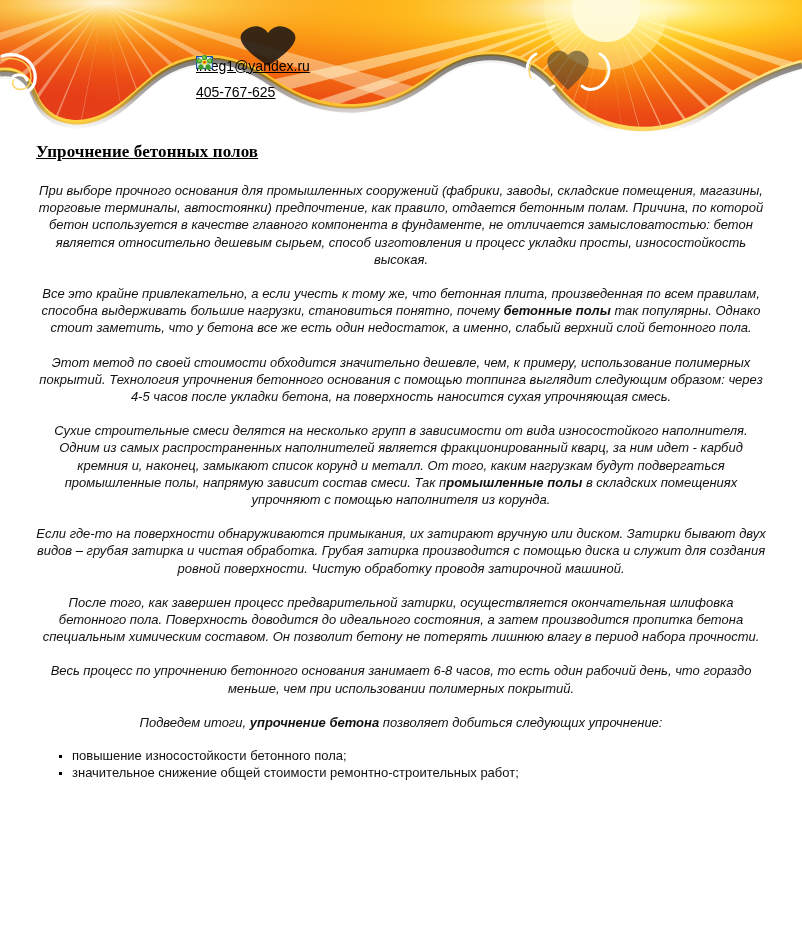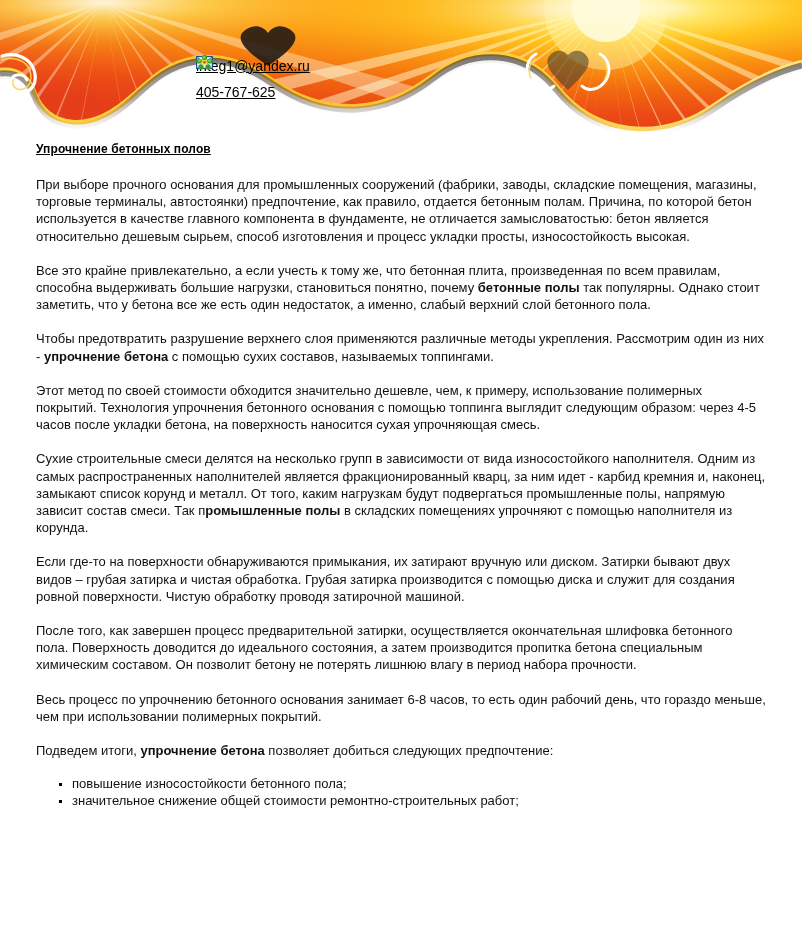--- a/index.html
+++ b/index.html
@@ -61,34 +61,35 @@
   }
 
   
   .doc {
     position: relative;
     padding: 0 36px 0 36px;
     box-sizing: border-box;
     width: 802px;
   }
   .doc-title {
-    font-family: Liberation Sans, sans-serif;
-    font-size: 12px;
+    font-family: Liberation Serif, serif;
+    font-size: 17px;
     font-weight: bold;
     text-decoration: underline;
     margin: 7px 0 20px 0;
     letter-spacing: 0.1px;
   }
   .para {
     font-family: "Liberation Sans", sans-serif;
     font-size: 13px;
     line-height: 17.2px;
     margin: 16px 0 17px 0;
-    text-align: left;
+    text-align: center;
     color: #111111;
+    font-style: italic;
   }
   .para b { font-weight: bold; }
 
   ul.bullets {
     margin: 0 0 17px 0;
     padding: 0 0 0 22px;
     list-style: none;
   }
   ul.bullets li {
     font-family: "Liberation Sans", sans-serif;
@@ -328,27 +329,26 @@
   </div>
 </div>
 
 <div class="doc">
 
   <div class="doc-title">Упрочнение бетонных полов</div>
 
   <div id="paragraphs">
       <p class="para"><span>При выборе прочного основания для промышленных сооружений (фабрики, заводы, складские помещения, магазины, торговые терминалы, автостоянки) предпочтение, как правило, отдается бетонным полам. Причина, по которой бетон используется в качестве главного компонента в фундаменте, не отличается замысловатостью: бетон является относительно дешевым сырьем, способ изготовления и процесс укладки просты, износостойкость высокая.</span></p>
       <p class="para"><span>Все это крайне привлекательно, а если учесть к тому же, что бетонная плита, произведенная по всем правилам, способна выдерживать большие нагрузки, становиться понятно, почему </span><b>бетонные полы</b><span> так популярны. Однако стоит заметить, что у бетона все же есть один недостаток, а именно, слабый верхний слой бетонного пола.</span></p>
-      <p class="para"><span>Чтобы предотвратить разрушение верхнего слоя применяются различные методы укрепления. Рассмотрим один из них - </span><b>упрочнение бетона</b><span> с помощью сухих составов, называемых топпингами.</span></p>
       <p class="para"><span>Этот метод по своей стоимости обходится значительно дешевле,  чем, к примеру, использование полимерных покрытий. Технология упрочнения бетонного основания с помощью топпинга выглядит следующим образом: через 4-5 часов после укладки бетона, на поверхность наносится сухая упрочняющая смесь.</span></p>
       <p class="para"><span>Сухие строительные смеси делятся на несколько групп в зависимости от вида износостойкого наполнителя. Одним из самых распространенных наполнителей является фракционированный кварц, за ним идет - карбид кремния и, наконец, замыкают список корунд и металл. От того, каким нагрузкам будут подвергаться промышленные полы, напрямую зависит состав смеси. Так п</span><b>ромышленные полы</b><span> в складских помещениях упрочняют с помощью наполнителя из корунда.</span></p>
       <p class="para"><span>Если где-то на поверхности обнаруживаются примыкания, их затирают вручную или диском. Затирки бывают двух видов – грубая затирка и чистая обработка. Грубая затирка производится с помощью диска и служит для создания ровной поверхности. Чистую обработку проводя затирочной машиной.</span></p>
       <p class="para"><span>После того, как завершен процесс предварительной затирки, осуществляется окончательная шлифовка бетонного пола. Поверхность доводится до идеального состояния, а затем производится пропитка бетона специальным химическим составом. Он позволит бетону не потерять лишнюю влагу в период набора прочности.</span></p>
       <p class="para"><span>Весь процесс по упрочнению бетонного основания занимает 6-8 часов, то есть один рабочий день, что гораздо меньше, чем при использовании полимерных покрытий.</span></p>
-      <p class="para"><span>Подведем итоги, </span><b>упрочнение бетона</b><span> позволяет добиться следующих предпочтение:</span></p>
+      <p class="para"><span>Подведем итоги, </span><b>упрочнение бетона</b><span> позволяет добиться следующих упрочнение:</span></p>
     </div>
 
   <ul class="bullets" id="bullets">
       <li>повышение износостойкости бетонного пола;</li>
       <li>значительное снижение общей  стоимости ремонтно-строительных работ;</li>
     </ul>
 
 </div>
 
 </body></html>

